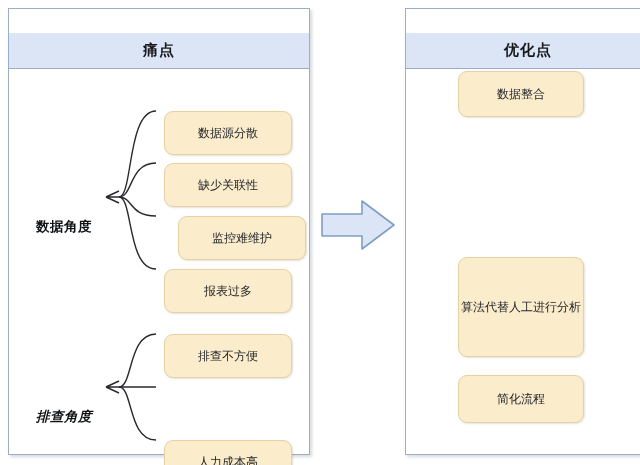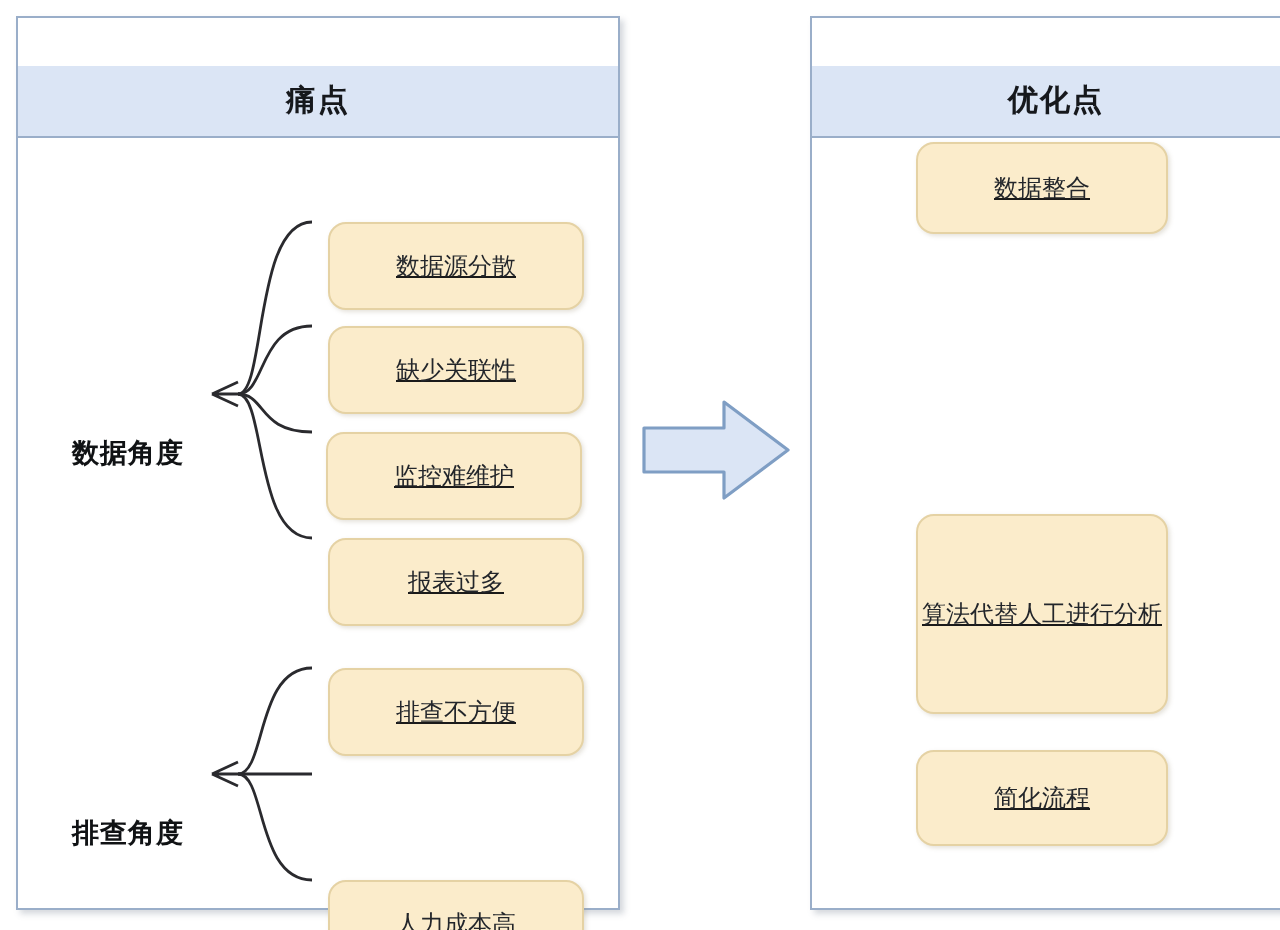--- a/index.html
+++ b/index.html
@@ -65,21 +65,20 @@
   .node {
     position: absolute;
     box-sizing: border-box;
     background: #fbeccb;
     border: 1px solid #e5d2a4;
     border-radius: 9px;
     display: flex;
     align-items: center;
     justify-content: center;
     box-shadow: 1px 1px 2px rgba(150,140,110,0.25);
-    text-decoration: underline;
   }
   .node-label {
     font-size: 12px;
     line-height: 1.25;
     color: #23262b;
     text-align: center;
     white-space: nowrap;
   }
 
   
@@ -143,31 +142,31 @@
         <path class="branch-head" d="M97,134 L110,128 M97,134 L110,140 M97,134 L110,134"></path>
 
         <path class="branch-path" d="M110,324 C124,324 119,271 147,271"></path>
         <path class="branch-path" d="M110,324 C124,324 122,324 147,324"></path>
         <path class="branch-path" d="M110,324 C124,324 119,377 147,377"></path>
         <path class="branch-head" d="M97,324 L110,318 M97,324 L110,330 M97,324 L110,324"></path>
       </svg>
 
       <div class="root-label" style="left:27px; top:161px;">数据角度</div>
 
-      <div class="root-label" style="left:27px; top:351px;">排查角度</div>
+      <div class="root-label" style="left:27px; top:351px;font-style:italic;">排查角度</div>
 
       <div class="node" style="left:155px; top:66px; width:128px; height:44px;">
         <span class="node-label">数据源分散</span>
       </div>
 
       <div class="node" style="left:155px; top:118px; width:128px; height:44px;">
         <span class="node-label">缺少关联性</span>
       </div>
 
-      <div class="node" style="left:154px; top:171px; width:128px; height:44px;">
+      <div class="node" style="left:169px; top:171px; width:128px; height:44px;">
         <span class="node-label">监控难维护</span>
       </div>
 
       <div class="node" style="left:155px; top:224px; width:128px; height:44px;">
         <span class="node-label">报表过多</span>
       </div>
 
       <div class="node" style="left:155px; top:289px; width:128px; height:44px;">
         <span class="node-label">排查不方便</span>
       </div>

